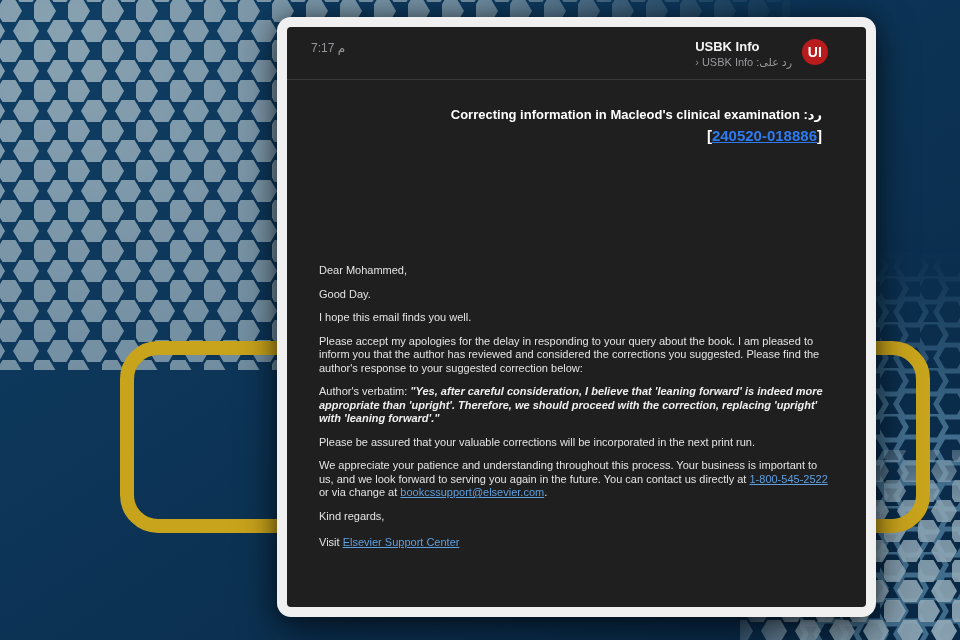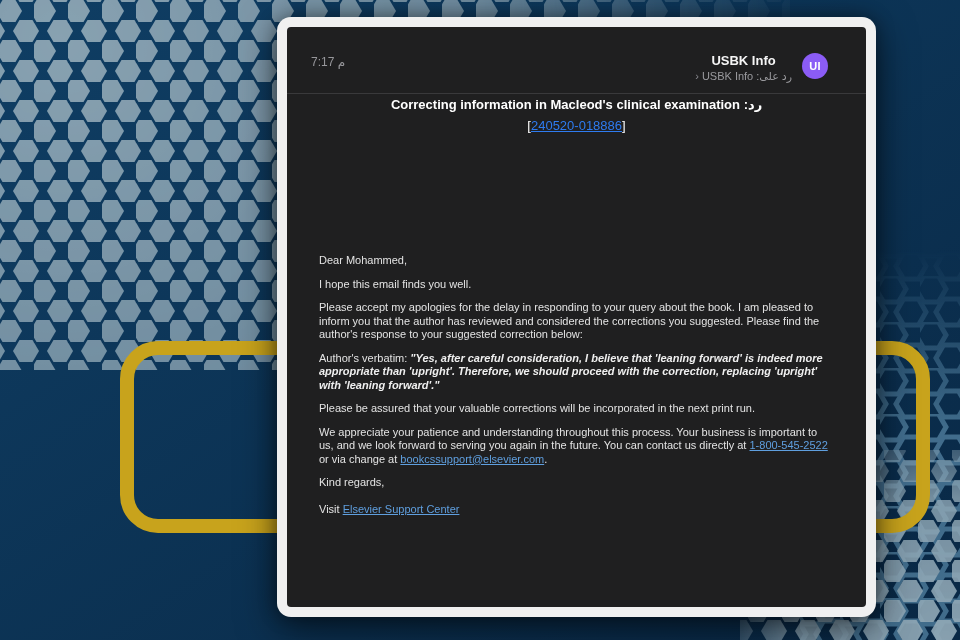--- a/index.html
+++ b/index.html
@@ -20,38 +20,38 @@
     box-shadow:0 12px 38px rgba(0,0,0,.55), 0 0 18px rgba(0,0,0,.35);
     z-index:2;
   }
   .panel-inner{
     width:100%;height:100%;box-sizing:border-box;background:#1f1f20;
     border-radius:4px;overflow:hidden;
   }
   
   .mail-header{
     display:flex;justify-content:space-between;align-items:flex-start;
-    padding:26px 38px 10px 24px;
+    padding:12px 38px 10px 24px;
   }
   .time{font-size:12px;color:#97979b;padding-top:2px;}
   .hdr-right{display:flex;align-items:flex-start;gap:10px;}
-  .hdr-text{text-align:center;}
+  .hdr-text{text-align:left;}
   .sender{font-size:13px;font-weight:bold;color:#f5f5f5;line-height:16px;}
   .hline{font-size:11px;color:#9a9a9e;line-height:14px;}
   .hline .chev{color:#8b8b90;}
   .avatar{
-    width:26px;height:26px;border-radius:50%;background:#8b5cf6;
+    width:26px;height:26px;border-radius:50%;background:#b91c1c;
     display:flex;align-items:center;justify-content:center;
-    color:#ffffff;font-size:11px;font-weight:bold;letter-spacing:.3px;flex:0 0 auto;
+    color:#ffffff;font-size:14px;font-weight:bold;letter-spacing:.3px;flex:0 0 auto;
   }
   .divider{border-top:1px solid #39393b;}
   
-  .subject{padding:0 44px;text-align:center;}
+  .subject{margin-top:24px;padding:0 44px;text-align:right;}
   .subj-line1{font-size:13px;font-weight:bold;color:#ffffff;line-height:21px;white-space:nowrap;}
-  .subj-line2{font-size:13px;font-weight:normal;color:#ffffff;line-height:21px;}
+  .subj-line2{font-size:15px;font-weight:bold;color:#ffffff;line-height:21px;}
   .ticket-link{color:#2e7bf0;text-decoration:underline;cursor:pointer;}
   
   .mail-body{margin-top:118px;padding:0 34px 0 32px;color:#e3e3e3;}
   .mail-body p{margin:0 0 10px 0;font-size:11px;line-height:13.5px;}
   .bi{font-weight:bold;font-style:italic;color:#efefef;}
   a.blink{color:#5f9fdf;text-decoration:underline;cursor:pointer;}
   .sig{margin:14px 0 10px 0;font-size:11px;line-height:12.5px;}
   .sig-name{font-weight:bold;color:#d8d8d8;}
   .sig-role{color:#b5b5b5;}
   .sig-co{font-weight:bold;color:#e8701d;letter-spacing:.4px;}
@@ -144,20 +144,21 @@
         <span>رد:</span>
         <span dir="ltr">Correcting information in Macleod's clinical examination</span>
       </div>
       <div class="subj-line2" dir="ltr">
         <span>[</span><a class="ticket-link">240520-018886</a><span>]</span>
       </div>
     </div>
 
     <div class="mail-body">
       <p>Dear Mohammed,</p>
+      <p>Good Day.</p>
       <p>I hope this email finds you well.</p>
       <p>Please accept my apologies for the delay in responding to your query about the book. I am pleased to inform you that the author has reviewed and considered the corrections you suggested. Please find the author's response to your suggested correction below:</p>
       <p><span>Author's verbatim: </span><span class="bi">"Yes, after careful consideration, I believe that 'leaning forward' is indeed more appropriate than 'upright'. Therefore, we should proceed with the correction, replacing 'upright' with 'leaning forward'."</span></p>
       <p>Please be assured that your valuable corrections will be incorporated in the next print run.</p>
       <p><span>We appreciate your patience and understanding throughout this process. Your business is important to us, and we look forward to serving you again in the future. You can contact us directly at </span><a class="blink">1-800-545-2522</a><span> or via change at </span><a class="blink">bookcssupport@elsevier.com</a><span>.</span></p>
       <p>Kind regards,</p>
 
 
       <div class="visit">
         <span>Visit </span><a class="blink">Elsevier Support Center</a>

